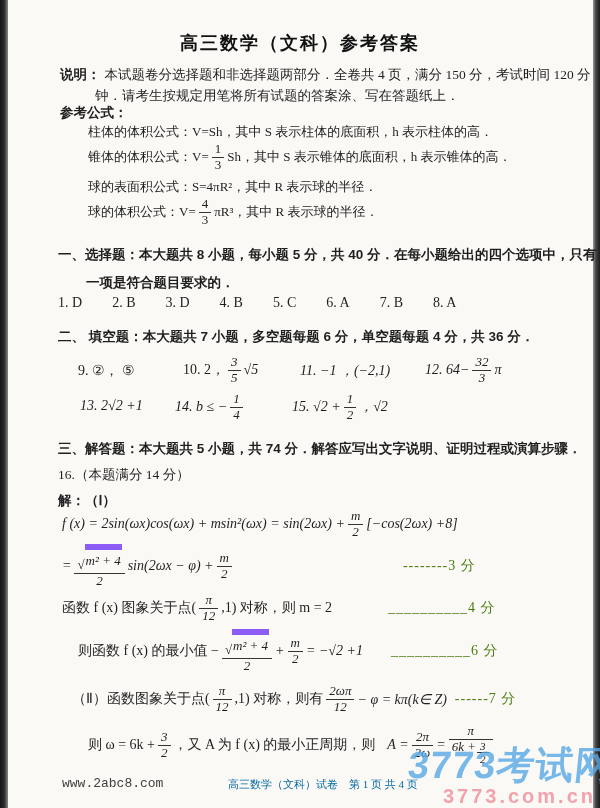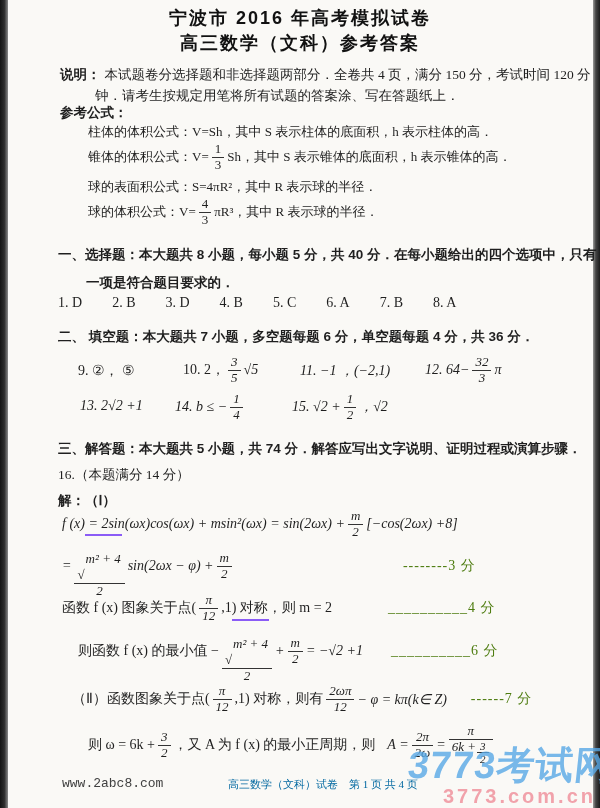--- a/index.html
+++ b/index.html
@@ -11,38 +11,35 @@
     background:linear-gradient(270deg,#1b1b1b 0%,#444 60%,#9a9a98 100%);}
   .ln{position:absolute;white-space:nowrap;display:flex;align-items:center;font-size:13.5px;color:#1f1f1f;}
   .ctr{left:0;right:0;justify-content:center;}
   .hd{font-family:"Liberation Sans", sans-serif;font-weight:bold;}
   .title{font-size:18px;letter-spacing:2px;font-family:"Liberation Sans", sans-serif;font-weight:bold;color:#111;}
   .math{font-family:"Liberation Serif", serif;font-size:14px;font-style:italic;}
   .mu{font-style:normal;}
   .frac{display:inline-flex;flex-direction:column;text-align:center;vertical-align:middle;margin:0 3px;line-height:1.12;font-size:13px;}
   .frac>.n{border-bottom:1px solid #333;padding:0 3px;display:flex;justify-content:center;align-items:flex-end;}
   .frac>.d{padding:0 3px;display:flex;justify-content:center;align-items:flex-start;}
-  .rad{border-top:2px solid #8b5cf6;padding:16px 1px;}
+  .rad{border-top:6px solid #8b5cf6;padding:4px 1px;}
   .marks{font-style:normal;font-family:"Liberation Serif", serif;color:#4d7c0f;letter-spacing:1px;}
   .wm{position:absolute;right:-14px;bottom:2px;text-align:right;z-index:5;line-height:1;}
   .wm1{font-family:"Liberation Sans", sans-serif;font-weight:800;font-size:38px;color:#58a8e6;opacity:.8;transform:skewX(-6deg);letter-spacing:1px;}
   .wm2{font-family:"Liberation Sans", sans-serif;font-weight:700;font-size:20px;color:#f0949e;opacity:.85;letter-spacing:3px;margin-top:2px;margin-right:18px;}
   .foot{font-family:"Liberation Mono", monospace;font-size:13px;color:#404040;}
   .footc{font-size:11px;color:#0369a1;}
 </style>
 </head>
 <body>
 
 <div class="page">
   <div class="edge-left"></div>
   <div class="edge-right"></div>
 
-  <div class="ln ctr title" style="top:6px;">
-      <span>宁波市 2016 年高考模拟试卷</span>
-    </div>
   <div class="ln ctr title" style="top:31px;">
       <span>高三数学（文科）参考答案</span>
     </div>
 
   <div class="ln" style="top:66px;left:60px;">
     <span class="hd">说明：</span>
     <span style="margin-left:4px;">本试题卷分选择题和非选择题两部分．全卷共 4 页，满分 150 分，考试时间 120 分</span>
   </div>
   <div class="ln" style="top:87px;left:95px;">
     <span>钟．请考生按规定用笔将所有试题的答案涂、写在答题纸上．</span>
@@ -204,21 +201,21 @@
     <span class="frac">
         <span class="n">π</span>
         <span class="d">12</span>
       </span>
     <span class="mu">,1) 对称，则有</span>
     <span class="frac">
         <span class="n">2ωπ</span>
         <span class="d">12</span>
       </span>
     <span>− φ = kπ(k∈ Z)</span>
-    <span class="marks" style="margin-left:24px;">------7 分</span>
+    <span class="marks" style="margin-left:8px;">------7 分</span>
   </div>
 
   <div class="ln math" style="top:722px;left:88px;height:46px;">
     <span class="mu">则 ω = 6k +</span>
     <span class="frac">
         <span class="n">3</span>
         <span class="d">2</span>
       </span>
     <span class="mu">，又 A 为 f (x) 的最小正周期，则</span>
     <span style="margin-left:12px;">A =</span>

